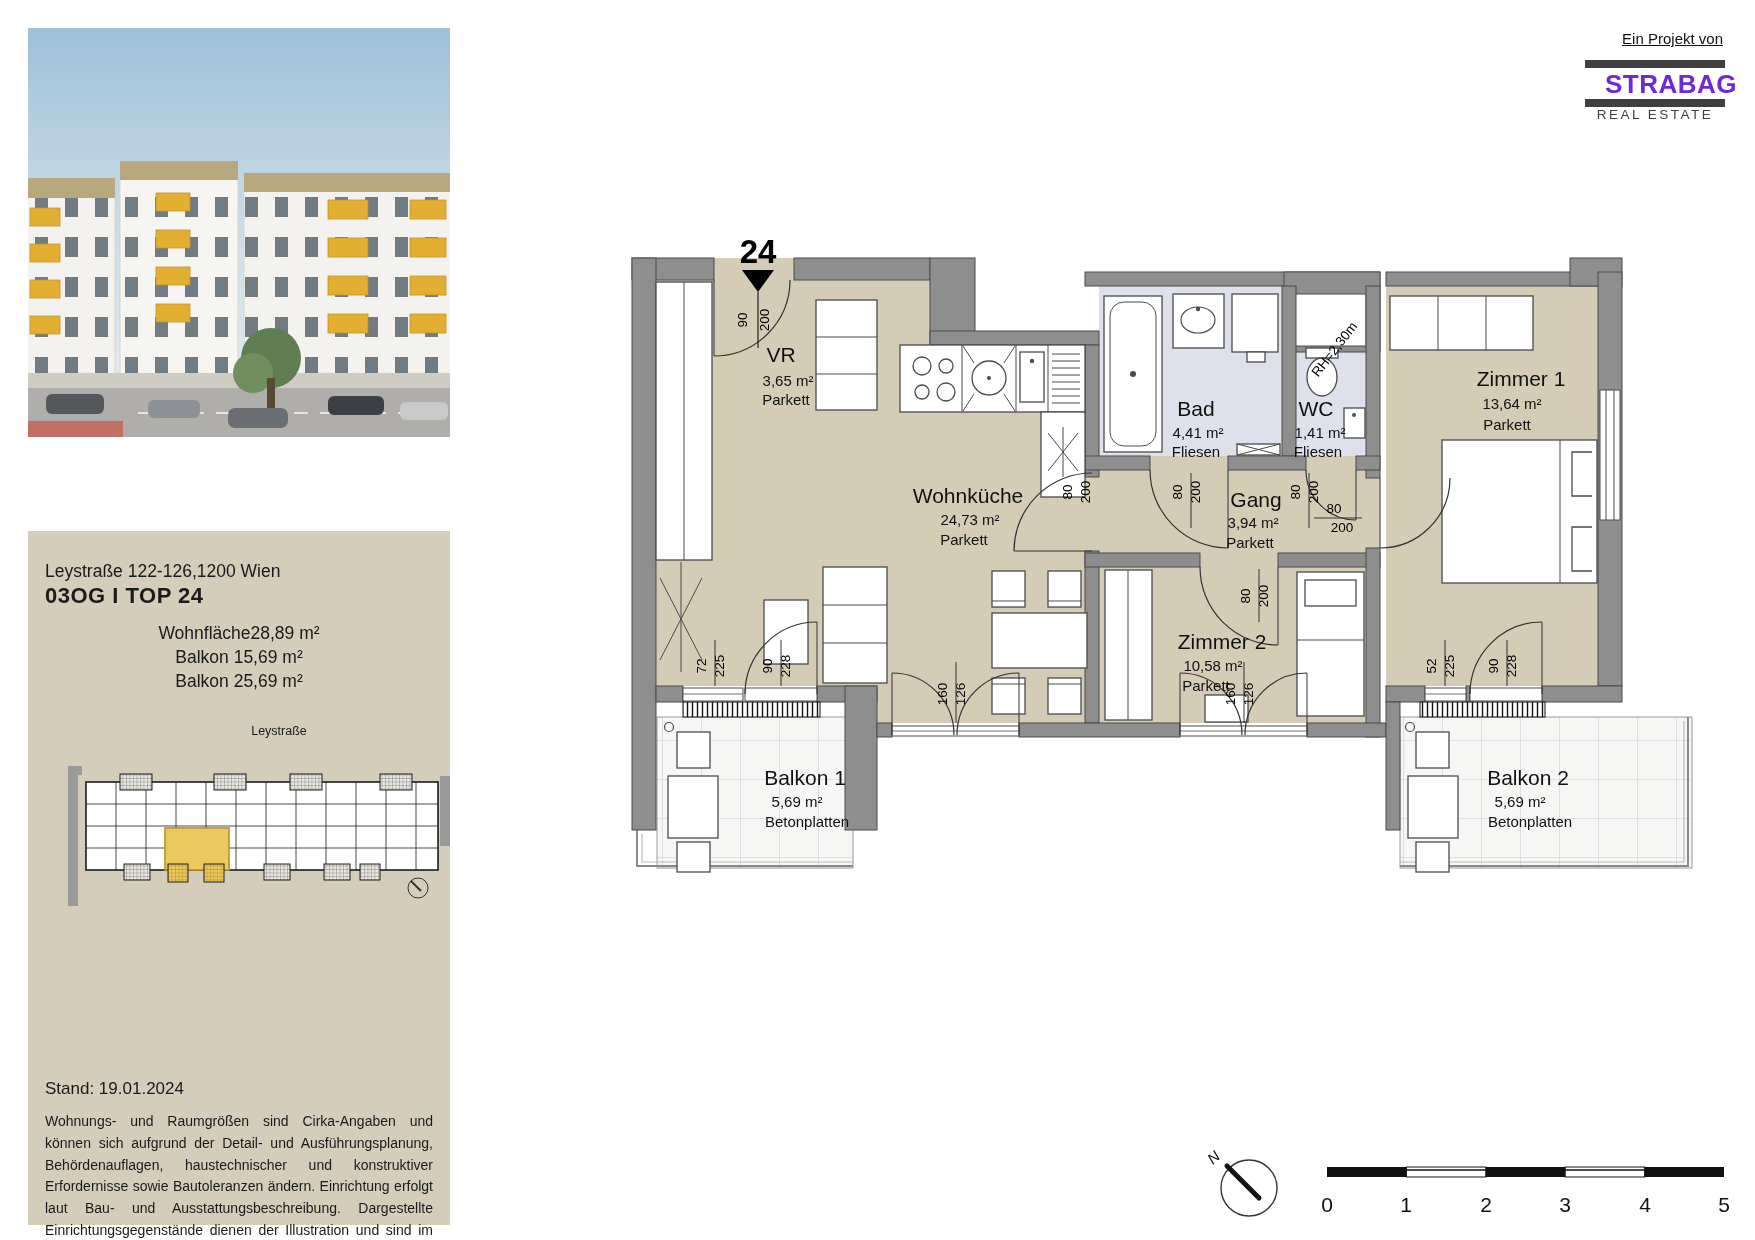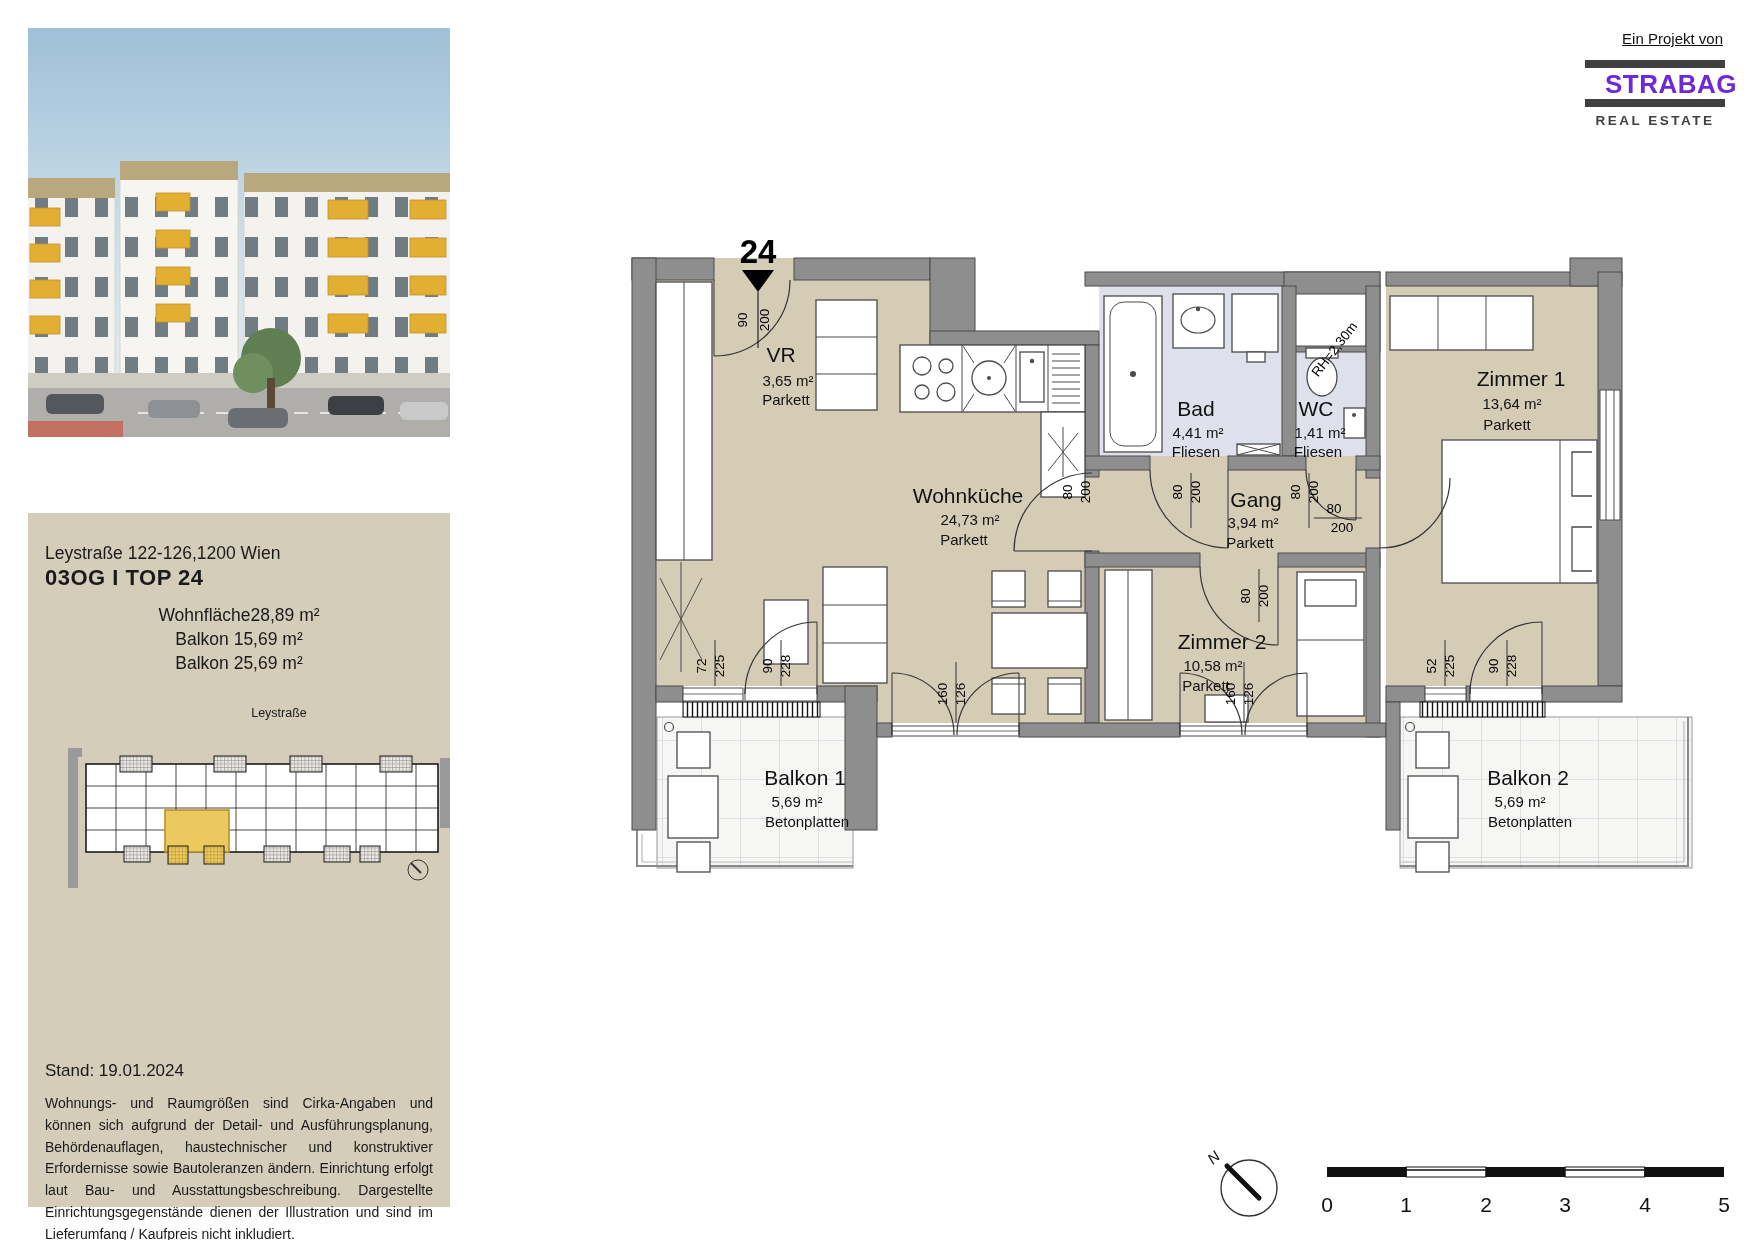--- a/index.html
+++ b/index.html
@@ -9,38 +9,38 @@
   #photo{position:absolute;left:28px;top:28px;width:422px;height:409px;overflow:hidden;
          background:linear-gradient(#9fc0d8,#cfe0ea 55%,#e9eef1);}
   #photo svg{position:absolute;left:0;top:0;}
   #logo{position:absolute;left:0;top:40px;width:422px;text-align:center;line-height:1;}
   #logo .bar{display:block;margin:0 auto;width:112px;height:7px;background:#fff;border-radius:3px;}
   #logo .bar.top{margin-left:238px;margin-bottom:4px;}
   #logo .bar.bot{margin-left:238px;margin-top:2px;}
   #logo .word{font-size:74px;font-weight:bold;letter-spacing:2px;}
   #logo .so{color:#ffffff;} #logo .ley{color:#eab33c;}
   
-  #panel{position:absolute;left:28px;top:513px;width:422px;height:694px;background:#d3cdb9;}
+  #panel{position:absolute;left:28px;top:531px;width:422px;height:694px;background:#d3cdb9;}
   #panel .inner{position:absolute;left:17px;right:17px;top:0;}
   .addr{margin-top:30px;font-size:17.5px;}
   .unit-title{margin-top:1px;font-size:22px;font-weight:bold;letter-spacing:.5px;}
   .rows{margin-top:14px;}
   .row{display:flex;justify-content:center;font-size:17.5px;margin-top:3px;}
   .street{position:absolute;left:0;width:422px;top:193px;text-align:center;font-size:12.5px;padding-left:40px;}
   #miniplan{position:absolute;left:0;top:205px;}
   .stand{position:absolute;left:17px;top:548px;font-size:17px;}
   .disclaimer{position:absolute;left:17px;right:17px;top:580px;font-size:14px;line-height:1.56;
               text-align:justify;}
   
   #strabag{position:absolute;left:1585px;top:30px;width:140px;text-align:center;}
   #strabag .attr{font-size:15px;color:#111;margin-bottom:13px;text-align:right;padding-right:2px;text-decoration:underline;}
   #strabag .bar{height:8px;background:#3f3f3f;}
   #strabag .brand{font-size:26px;font-weight:bold;color:#6d28d9;letter-spacing:.5px;
                   line-height:1;padding:3px 0 2px 0;margin-left:20px;}
-  #strabag .sub{font-size:13.5px;font-weight:bold;color:#3f3f3f;letter-spacing:2.5px;margin-top:6px;}
+  #strabag .sub{font-size:13.5px;font-weight:normal;color:#3f3f3f;letter-spacing:2.5px;}
   
   #plansvg{position:absolute;left:0;top:0;}
   text{font-family:"Liberation Sans",sans-serif;}
   .rname{font-size:21px;fill:#111;}
   .rsub{font-size:15px;fill:#111;}
   .dim{font-size:13.5px;fill:#000;}
   .wall{fill:#8e8e8e;stroke:#4b4b4b;stroke-width:1;}
   .furn{fill:#ffffff;stroke:#4b4b4b;stroke-width:1.3;}
   .furnline{stroke:#4b4b4b;stroke-width:1;fill:none;}
   .arc{stroke:#333;stroke-width:1.2;fill:none;}

